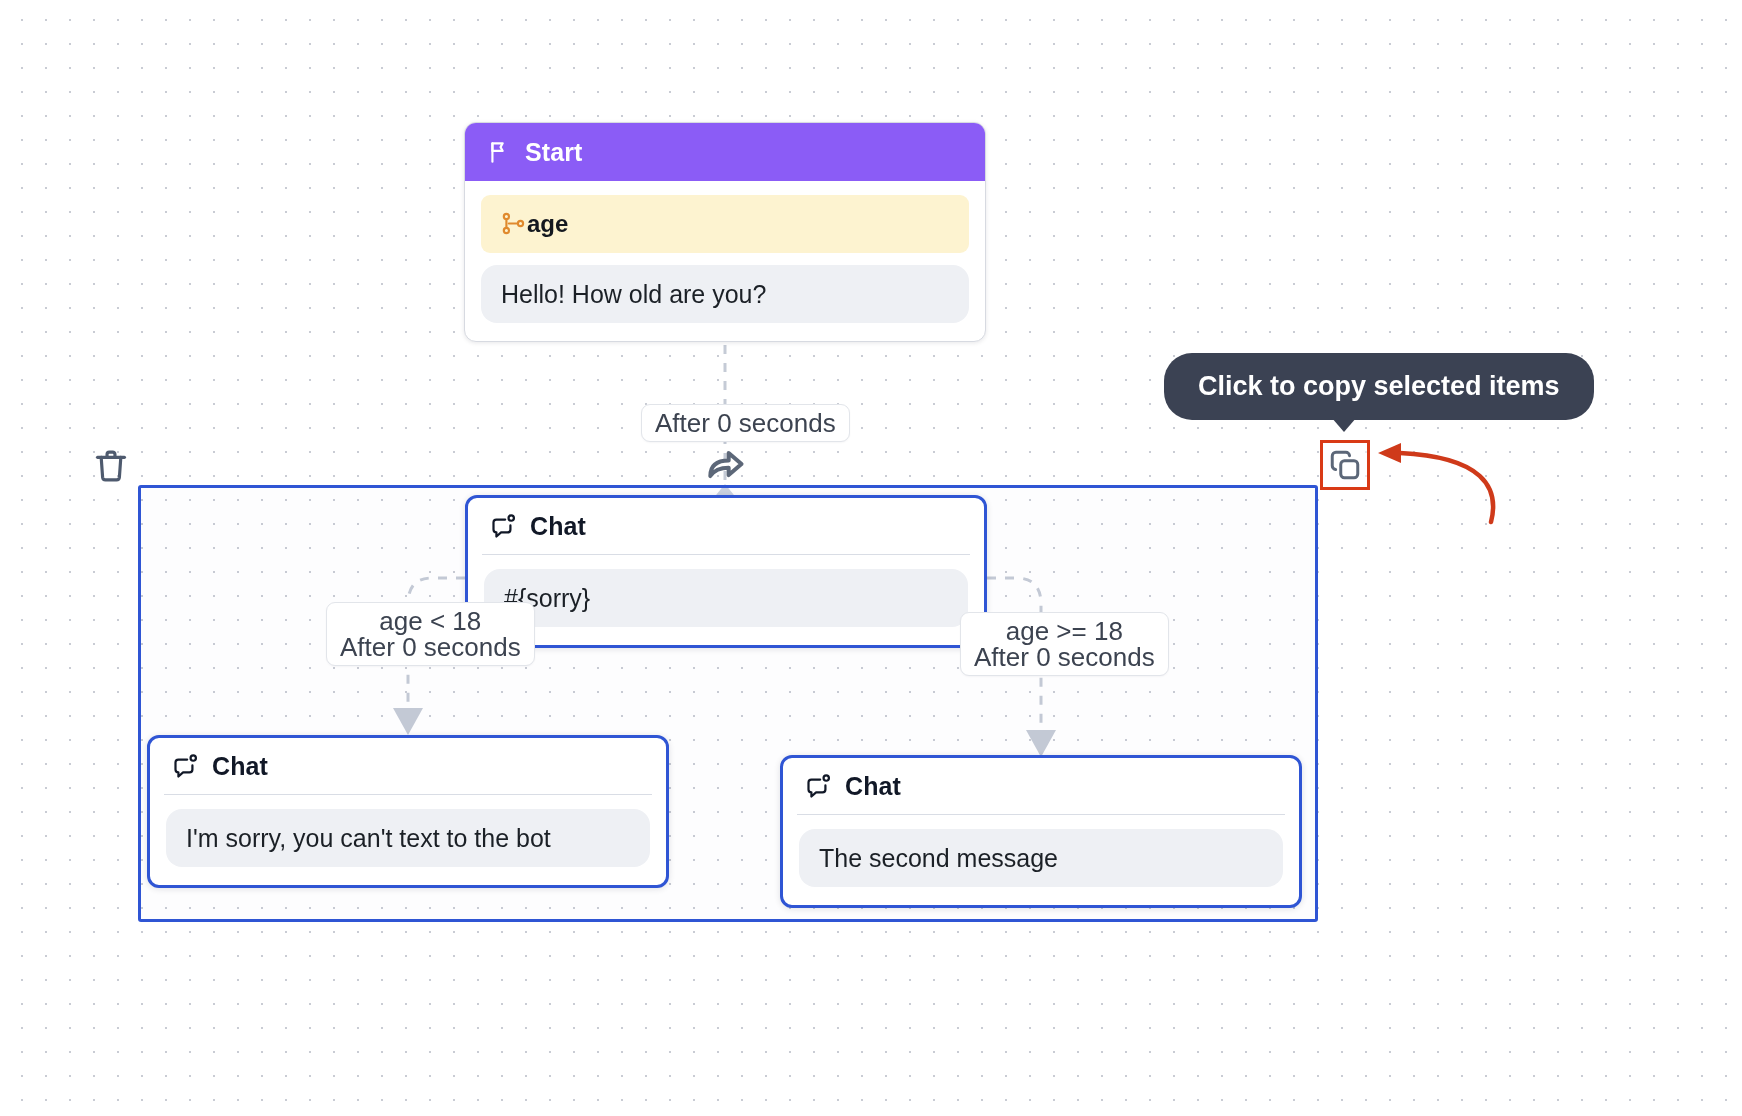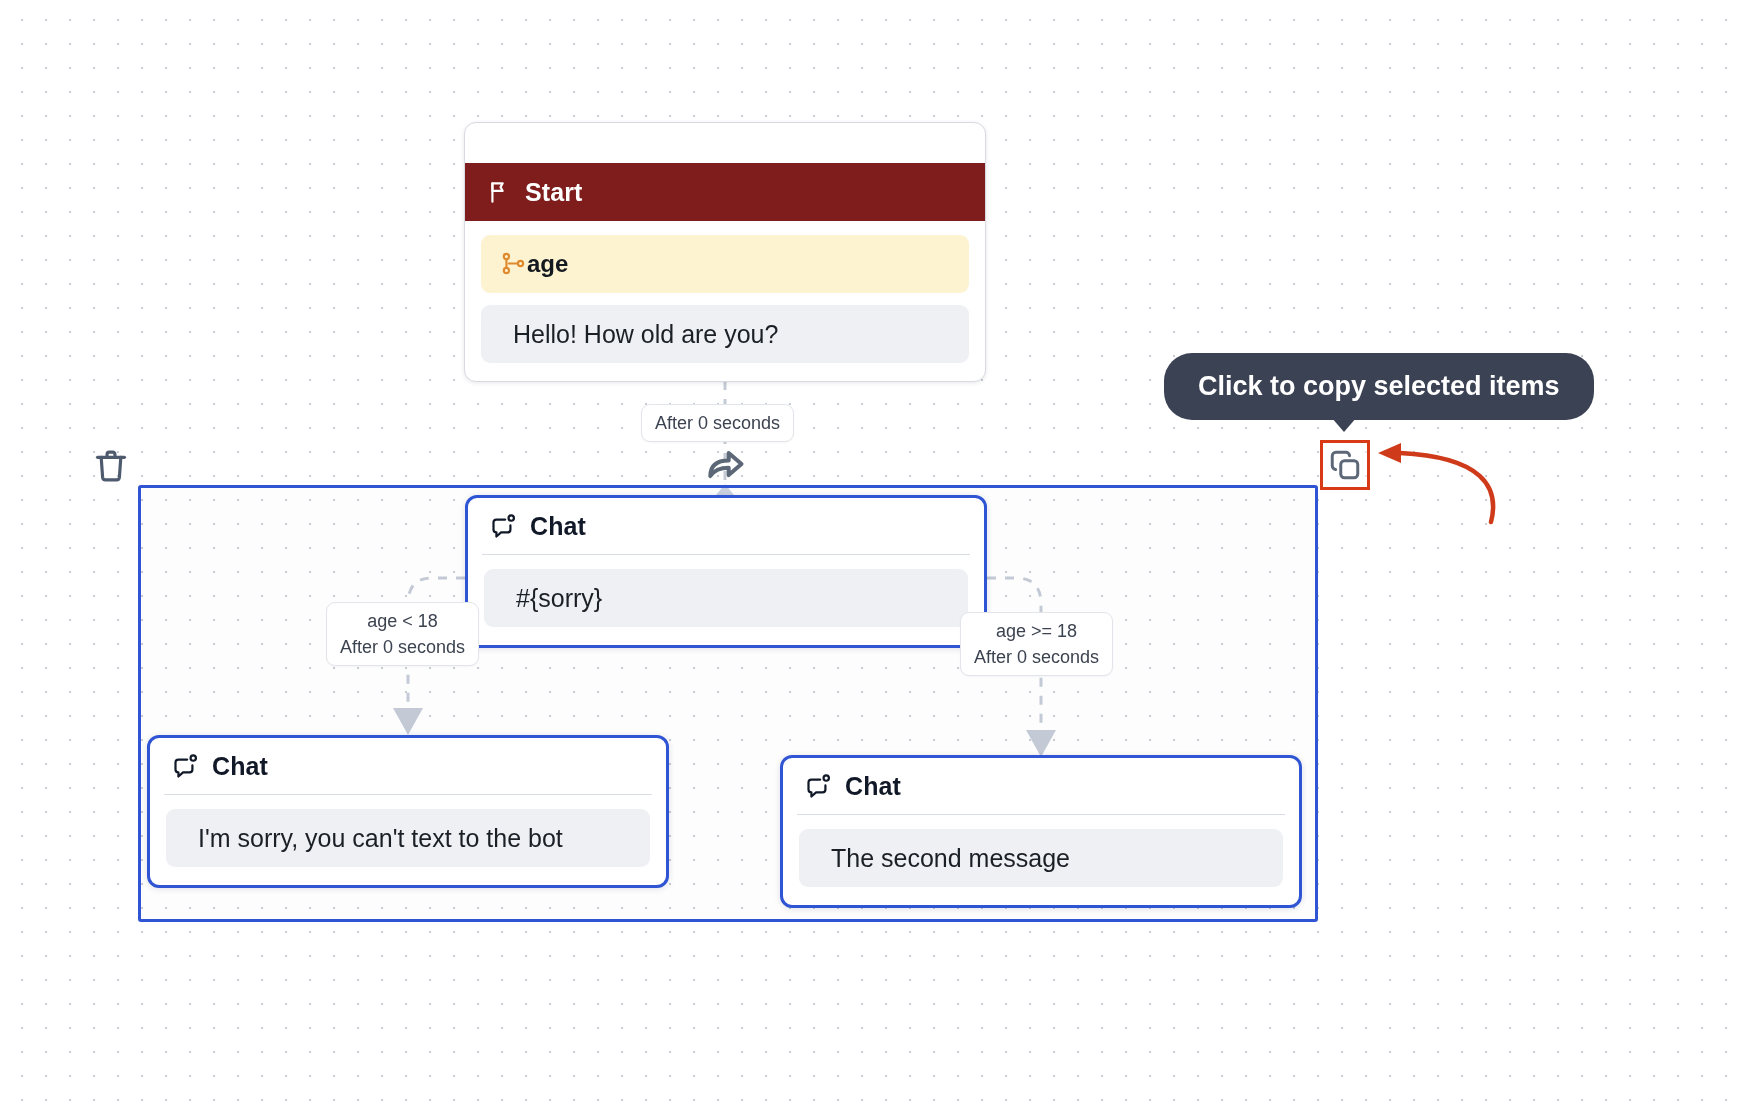--- a/index.html
+++ b/index.html
@@ -39,24 +39,23 @@
     align-items: center;
     gap: 12px;
     padding: 0 22px;
     height: 56px;
     font-size: 25px;
     font-weight: bold;
     color: #111827;
     letter-spacing: .1px;
   }
   .node-header.green {
-    background: #7f1d1d;
+    background: #8b5cf6;
     color: #ffffff;
     height: 58px;
-    margin-top: 40px;
   }
   .node-sep {
     height: 1px;
     background: #d9dde5;
     margin: 0 14px;
   }
   .node-body { padding: 14px 16px 18px 16px; }
 
   .var-row {
     display: flex;
@@ -66,25 +65,25 @@
     border-radius: 9px;
     height: 58px;
     padding: 0 20px;
     font-size: 24px;
     font-weight: bold;
     color: #14181f;
     margin-bottom: 12px;
   }
   .msg-box {
     background: #eef0f4;
-    border-radius: 9px;
+    border-radius: 16px;
     min-height: 58px;
     display: flex;
     align-items: center;
-    padding: 0 32px;
+    padding: 0 20px;
     font-size: 25px;
     color: #1b2026;
   }
 
   
   #selection-frame {
     position: absolute;
     left: 138px; top: 485px;
     width: 1180px; height: 437px;
     border: 3px solid #2f55d4;
@@ -93,21 +92,21 @@
     box-sizing: border-box;
   }
 
   
   .edge-label {
     position: absolute;
     background: #ffffff;
     border: 1px solid #e2e5ea;
     border-radius: 9px;
     padding: 5px 13px;
-    font-size: 18px;
+    font-size: 26px;
     line-height: 26px;
     color: #3c4350;
     text-align: center;
     white-space: pre-line;
     box-shadow: 0 1px 2px rgba(16,24,40,.04);
   }
 
   
   #tooltip {
     position: absolute;

